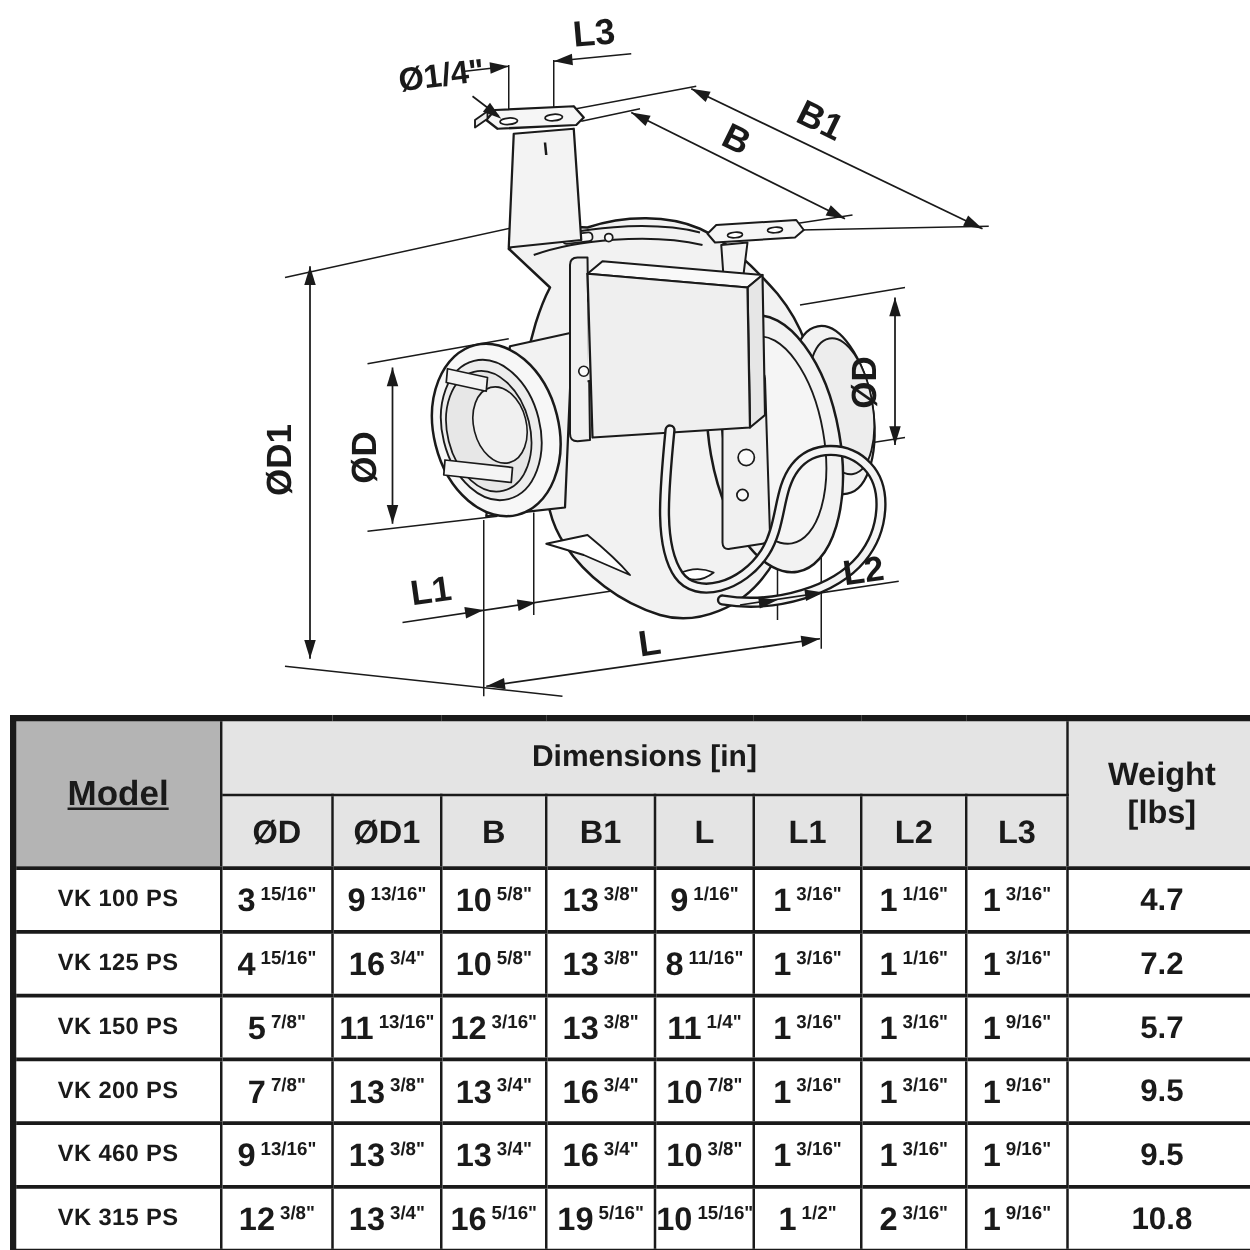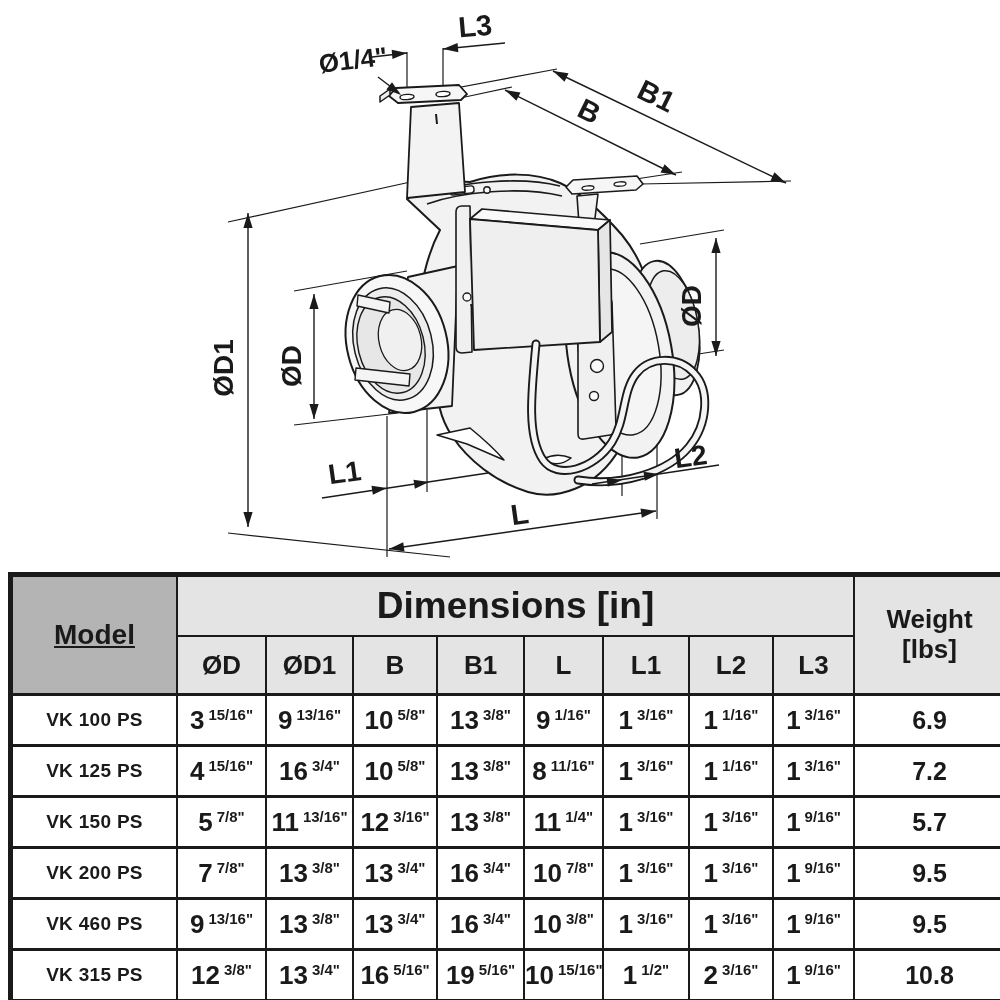--- a/index.html
+++ b/index.html
@@ -38,21 +38,21 @@
     color:var(--line);
     overflow:hidden;
   }
   .dims-table{border:5px solid var(--line);}
   th.model-head{
     background:var(--model-bg);
     width:163px;font-size:28px;text-decoration:underline;
   }
   th.group-head{
     background:var(--head-bg);
-    font-size:37px;height:58px;
+    font-size:24px;height:58px;
     border-bottom-width:2px;
   }
   th.weight-head{
     background:var(--head-bg);
     width:149px;font-size:26px;line-height:1.15;
   }
   tr.sub-row th{
     background:var(--head-bg);
     font-size:26px;height:56px;
     border-top-width:2px;
@@ -243,21 +243,21 @@
     <tr>
       <td class="model-cell"><span>VK 100 PS</span></td>
       <td class="dim-cell"><span class="whole">3</span><span class="frac">15/16"</span></td>
       <td class="dim-cell"><span class="whole">9</span><span class="frac">13/16"</span></td>
       <td class="dim-cell"><span class="whole">10</span><span class="frac">5/8"</span></td>
       <td class="dim-cell"><span class="whole">13</span><span class="frac">3/8"</span></td>
       <td class="dim-cell"><span class="whole">9</span><span class="frac">1/16"</span></td>
       <td class="dim-cell"><span class="whole">1</span><span class="frac">3/16"</span></td>
       <td class="dim-cell"><span class="whole">1</span><span class="frac">1/16"</span></td>
       <td class="dim-cell"><span class="whole">1</span><span class="frac">3/16"</span></td>
-      <td class="weight-cell"><span>6.9</span></td>
+      <td class="weight-cell"><span>4.7</span></td>
     </tr>
 
     <tr>
       <td class="model-cell"><span>VK 125 PS</span></td>
       <td class="dim-cell"><span class="whole">4</span><span class="frac">15/16"</span></td>
       <td class="dim-cell"><span class="whole">16</span><span class="frac">3/4"</span></td>
       <td class="dim-cell"><span class="whole">10</span><span class="frac">5/8"</span></td>
       <td class="dim-cell"><span class="whole">13</span><span class="frac">3/8"</span></td>
       <td class="dim-cell"><span class="whole">8</span><span class="frac">11/16"</span></td>
       <td class="dim-cell"><span class="whole">1</span><span class="frac">3/16"</span></td>

